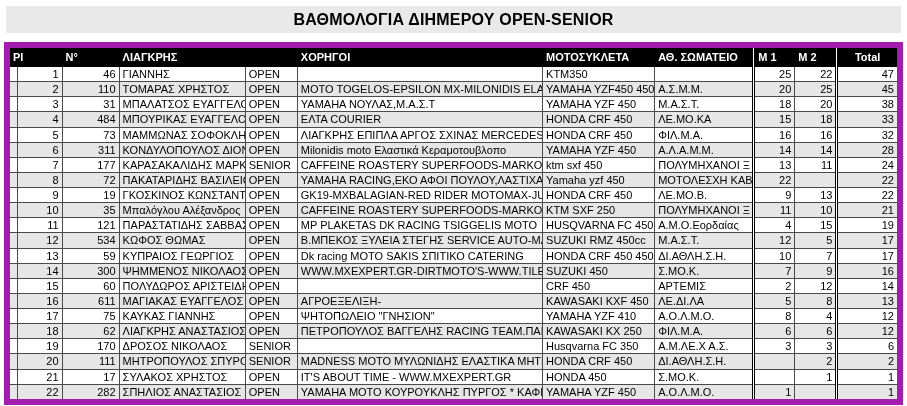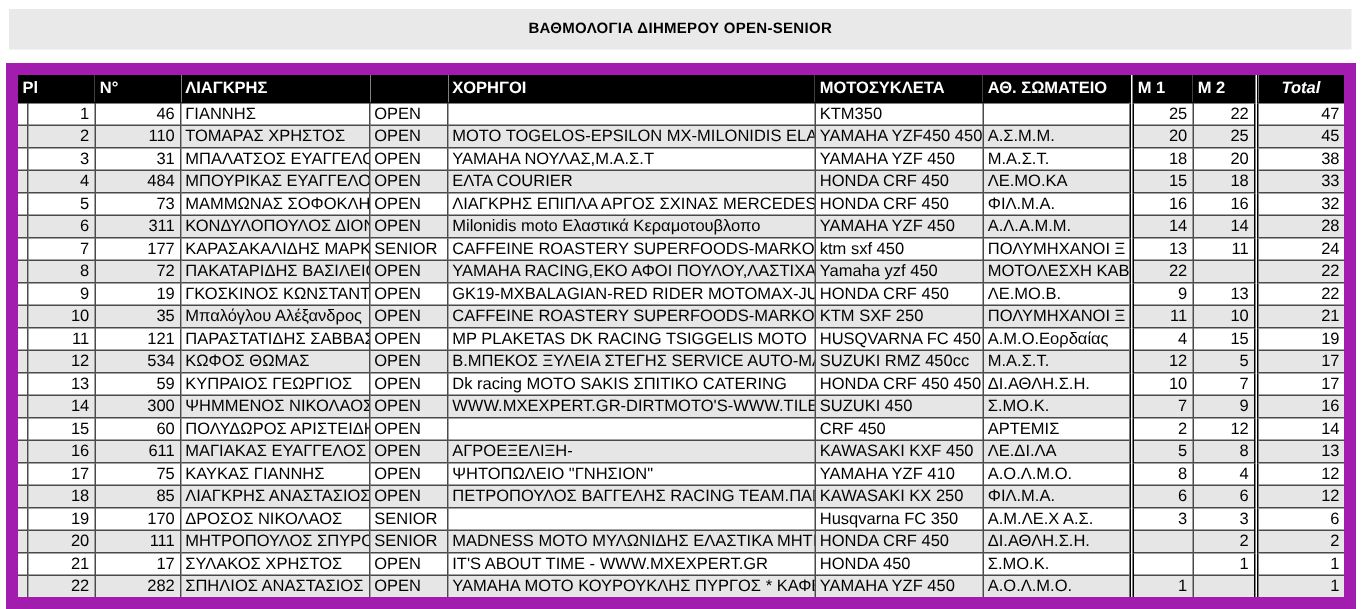--- a/index.html
+++ b/index.html
@@ -4,44 +4,44 @@
 <style>
   html,body{margin:0;padding:0;background:#ffffff;}
   body{width:907px;height:406px;font-family:"Liberation Sans","DejaVu Sans",sans-serif;color:#000;}
   .page{padding:4px 4px 0 4px;}
   .title-bar{
     margin:2px 2px 9px 2px;
     background:#e9e9e9;
     height:27px;
     line-height:27px;
     text-align:center;
-    font-size:10px;
+    font-size:16px;
     font-weight:bold;
     letter-spacing:0.2px;
   }
   table.standings{
     width:899px;
     table-layout:fixed;
     border-collapse:collapse;
-    border:8px solid #a21caf;
+    border:6px solid #a21caf;
     height:363px;
   }
   table.standings th{
     background:#000;
     color:#fff;
     font-size:11px;
     font-weight:bold;
     text-align:left;
     padding:2px 3px;
     height:14px;
     border:1px solid #000;
     white-space:nowrap;
     overflow:hidden;
   }
-  table.standings th.center{text-align:center;font-style:italic;}
+  table.standings th.center{text-align:center;}
   table.standings td{
     font-size:11px;
     line-height:12px;
     padding:1px 3px;
     border:1px solid #4a4a4a;
     white-space:nowrap;
     overflow:hidden;
     background:#ffffff;
   }
   table.standings tr.stripe td{background:#e6e6e6;}
@@ -303,21 +303,21 @@
           <td>ΨΗΤΟΠΩΛΕΙΟ "ΓΝΗΣΙΟΝ"</td>
           <td>YAMAHA YZF 410</td>
           <td>Α.Ο.Λ.Μ.Ο.</td>
           <td class="num dsep">8</td>
           <td class="num">4</td>
           <td class="num dsep">12</td>
         </tr>
         <tr class="stripe">
           <td class="pad"></td>
           <td class="num">18</td>
-          <td class="num">85</td>
+          <td class="num">62</td>
           <td>ΛΙΑΓΚΡΗΣ ΑΝΑΣΤΑΣΙΟΣ</td>
           <td>OPEN</td>
           <td>ΠΕΤΡΟΠΟΥΛΟΣ ΒΑΓΓΕΛΗΣ RACING TEAM.ΠΑΝΟ</td>
           <td>KAWASAKI KX 250</td>
           <td>ΦΙΛ.Μ.Α.</td>
           <td class="num dsep">6</td>
           <td class="num">6</td>
           <td class="num dsep">12</td>
         </tr>
         <tr>

